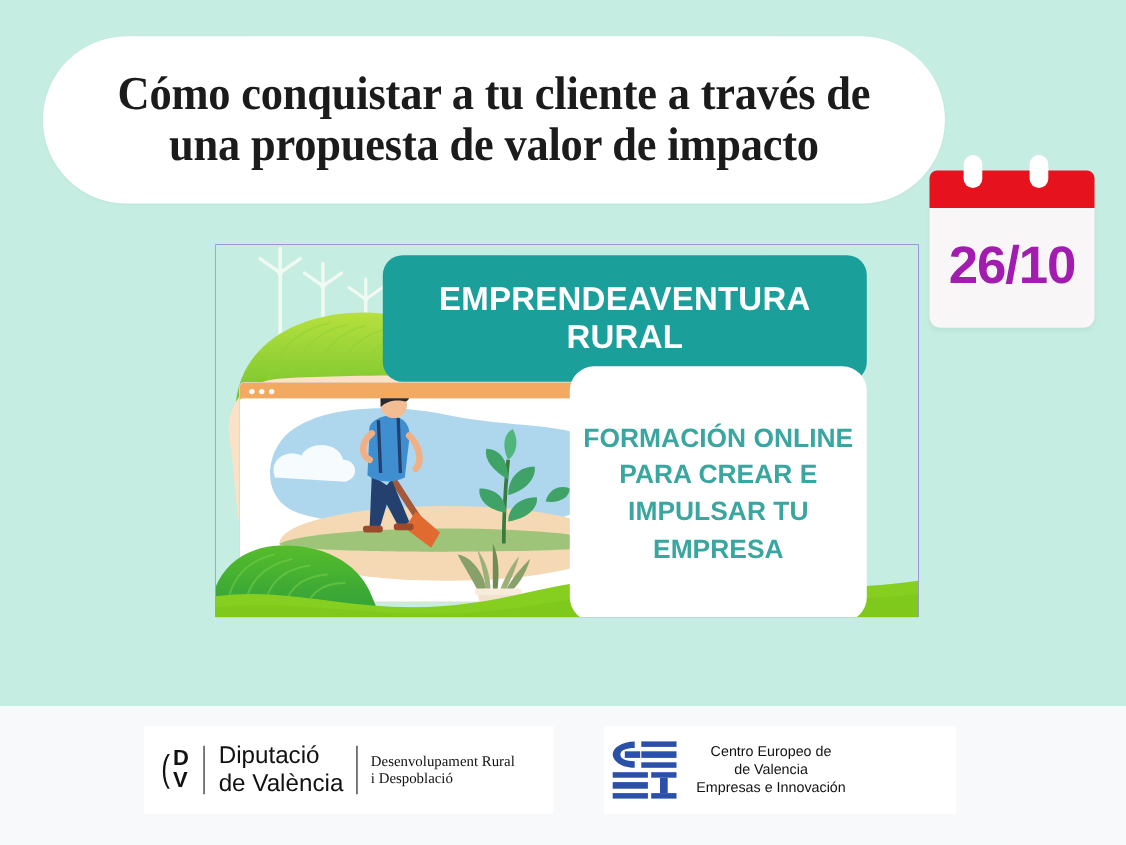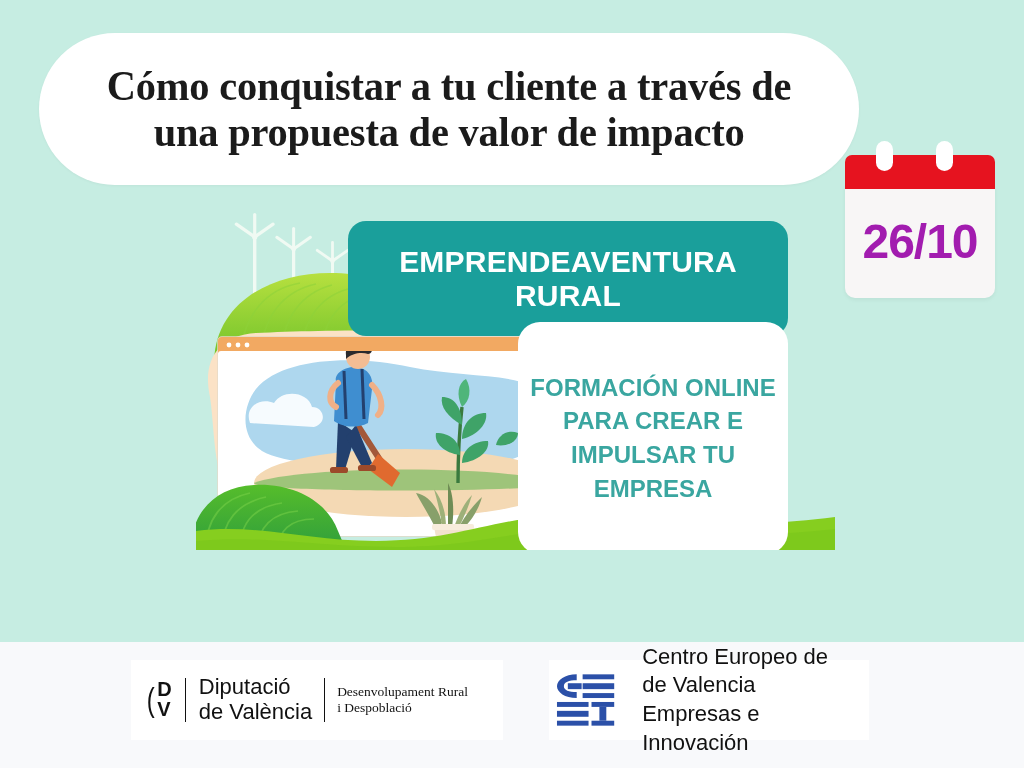--- a/index.html
+++ b/index.html
@@ -35,21 +35,21 @@
   .cal{position:absolute;left:845px;top:141px;width:150px;height:157px;}
   .cal-ring{position:absolute;top:0;width:17px;height:30px;border-radius:9px;background:#ffffff;z-index:3;}
   .cal-ring.r1{left:31px;}
   .cal-ring.r2{left:91px;}
   .cal-top{position:absolute;left:0;top:14px;width:150px;height:34px;background:#e6131f;border-radius:7px 7px 0 0;z-index:2;}
   .cal-body{position:absolute;left:0;top:44px;width:150px;height:113px;background:#f8f6f6;border-radius:0 0 10px 10px;z-index:1;
     display:flex;align-items:center;justify-content:center;box-shadow:0 2px 4px rgba(0,0,0,0.05);}
   .cal-date{font-size:48px;font-weight:bold;color:#a21caf;letter-spacing:-1px;}
 
   
-  .illus{position:absolute;left:196px;top:211px;width:639px;height:339px;overflow:hidden;background:#6d28d9;}
+  .illus{position:absolute;left:196px;top:222px;width:639px;height:339px;overflow:hidden;background:#6d28d9;}
   .il-svg{position:absolute;left:0;top:0;}
 
   .panel-teal{
     position:absolute;left:152px;top:10px;width:440px;height:115px;
     background:#1a9f9b;border-radius:18px;z-index:6;
     display:flex;align-items:center;justify-content:center;
   }
   .panel-teal-txt{
     color:#ffffff;font-weight:bold;font-size:30px;line-height:1.12;text-align:center;letter-spacing:0.2px;
   }
@@ -67,21 +67,21 @@
   .dv-mark{display:flex;align-items:center;margin-left:14px;}
   .dv-paren{font-family:"Liberation Sans",sans-serif;font-size:34px;color:#111;line-height:1;margin-right:1px;transform:scaleX(0.7) translateY(-1px);}
   .dv-letters{display:flex;flex-direction:column;font-weight:bold;font-size:20px;line-height:0.98;color:#111;}
   .dv-rule{width:1px;height:44px;background:#111;margin:0 13px;}
   .dv-name{font-size:22px;line-height:1.12;color:#111;}
   .dv-rule2{width:1px;height:44px;background:#111;margin:0 12px;}
   .dv-sub{font-size:13.5px;line-height:1.22;color:#111;font-family:Liberation Serif, serif;}
 
   .logo-ceei{position:absolute;left:549px;top:660px;width:320px;height:80px;background:#ffffff;display:flex;align-items:center;}
   .ceei-mark{margin-left:6px;}
-  .ceei-name{font-size:22px;line-height:1.3;color:#111;margin-left:26px;}
+  .ceei-name{font-size:13px;line-height:1.3;color:#111;margin-left:16px;text-align:center;}
 </style>
 </head>
 <body>
 
 <div id="stage">
 
   <div class="bg-mint"></div>
   <div class="bg-footer"></div>
 
   <div class="title-card">

